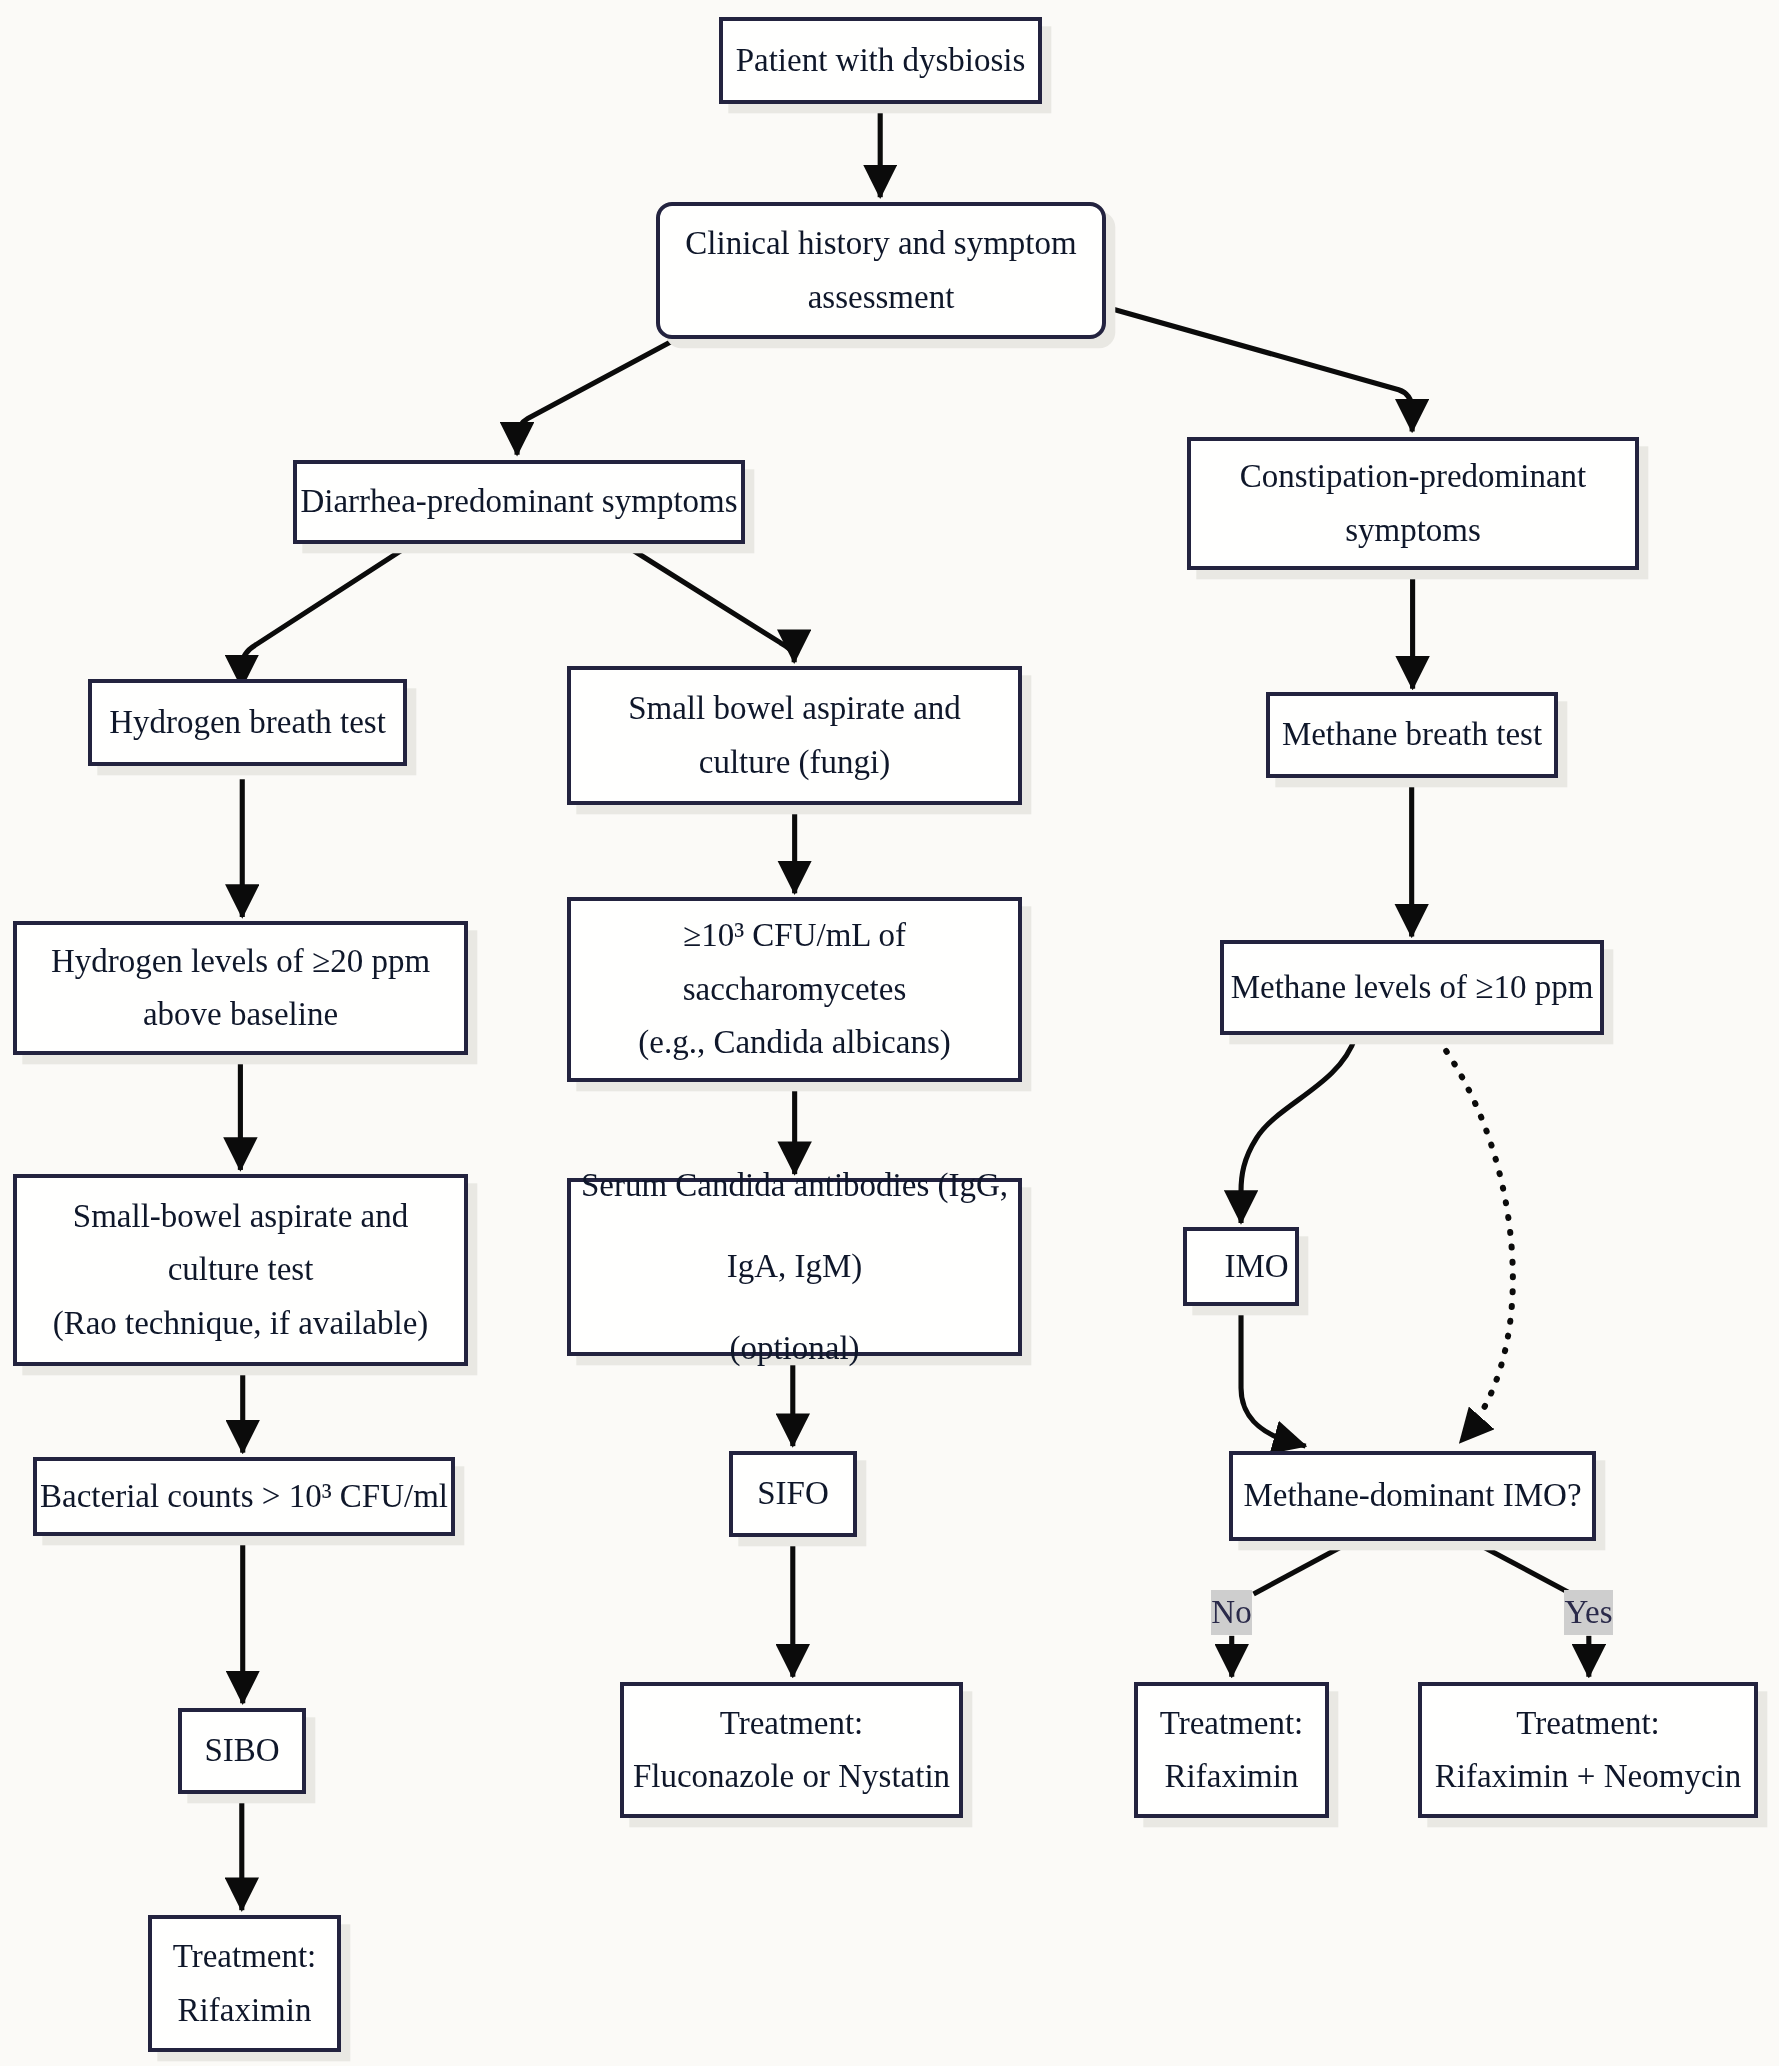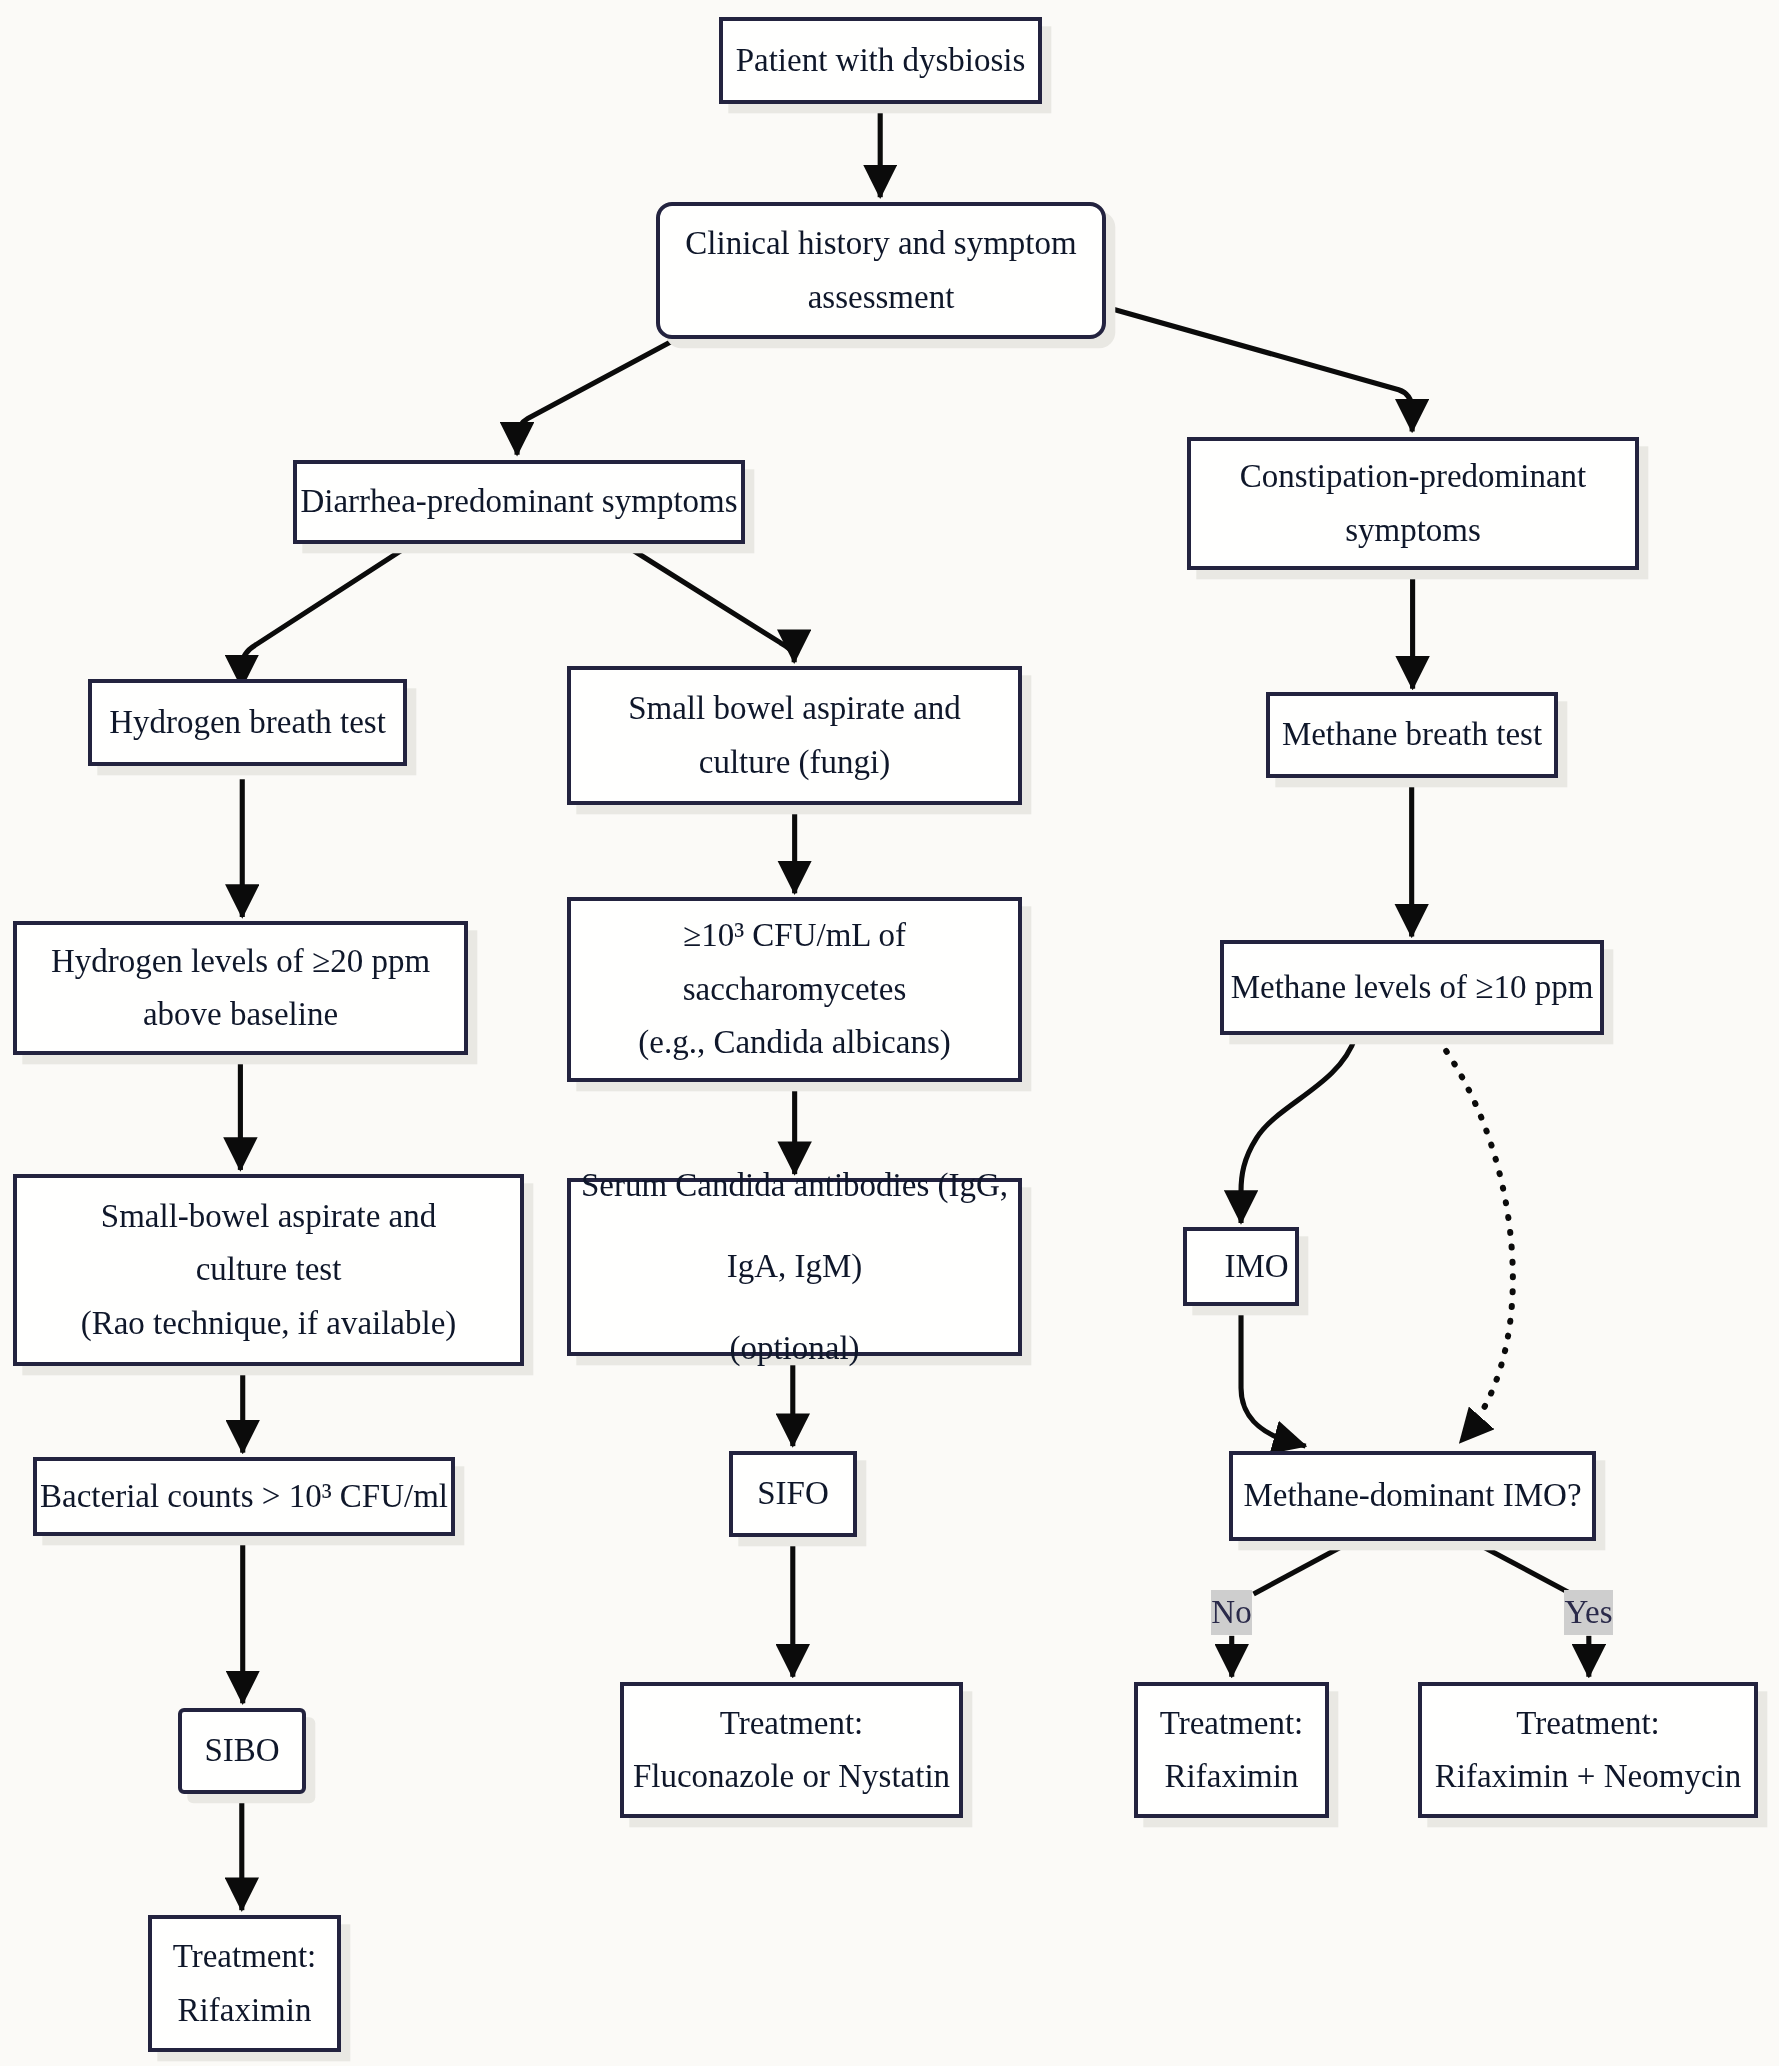--- a/index.html
+++ b/index.html
@@ -42,27 +42,27 @@
   #n-patient{left:719px;top:17px;width:323px;height:87px;}
   #n-clinical{left:656px;top:202px;width:450px;height:137px;border-radius:16px;}
   #n-diarrhea{left:293px;top:460px;width:452px;height:84px;}
   #n-constipation{left:1187px;top:437px;width:452px;height:133px;}
   #n-hydrogen-test{left:88px;top:679px;width:319px;height:87px;text-align:right;}
   #n-fungi{left:567px;top:666px;width:455px;height:139px;}
   #n-methane-test{left:1266px;top:692px;width:292px;height:86px;}
   #n-hydrogen-levels{left:13px;top:921px;width:455px;height:134px;}
   #n-cfu{left:567px;top:897px;width:455px;height:185px;}
   #n-methane-levels{left:1220px;top:940px;width:384px;height:95px;}
-  #n-rao{left:13px;top:1174px;width:511px;height:192px;}
+  #n-rao{left:13px;top:1174px;width:455px;height:192px;}
   #n-serum{left:567px;top:1178px;width:455px;height:178px;gap:28px;}
   #n-imo{left:1183px;top:1227px;width:116px;height:79px;padding-left:31px;}
   #n-bacterial{left:33px;top:1457px;width:422px;height:79px;}
   #n-sifo{left:729px;top:1451px;width:128px;height:86px;}
   #n-question{left:1229px;top:1451px;width:367px;height:90px;}
-  #n-sibo{left:178px;top:1708px;width:128px;height:86px;border-radius:6px;}
+  #n-sibo{left:178px;top:1708px;width:128px;height:86px;}
   #n-treat-fluco{left:620px;top:1682px;width:343px;height:136px;}
   #n-treat-rifax{left:1134px;top:1682px;width:195px;height:136px;}
   #n-treat-rifax-neo{left:1418px;top:1682px;width:340px;height:136px;}
   #n-treat-rifax-left{left:148px;top:1915px;width:193px;height:137px;}
   #lbl-no{left:1211px;top:1590px;width:41px;height:45px;}
   #lbl-yes{left:1564px;top:1590px;width:49px;height:45px;}
 </style>
 </head>
 <body>
 

